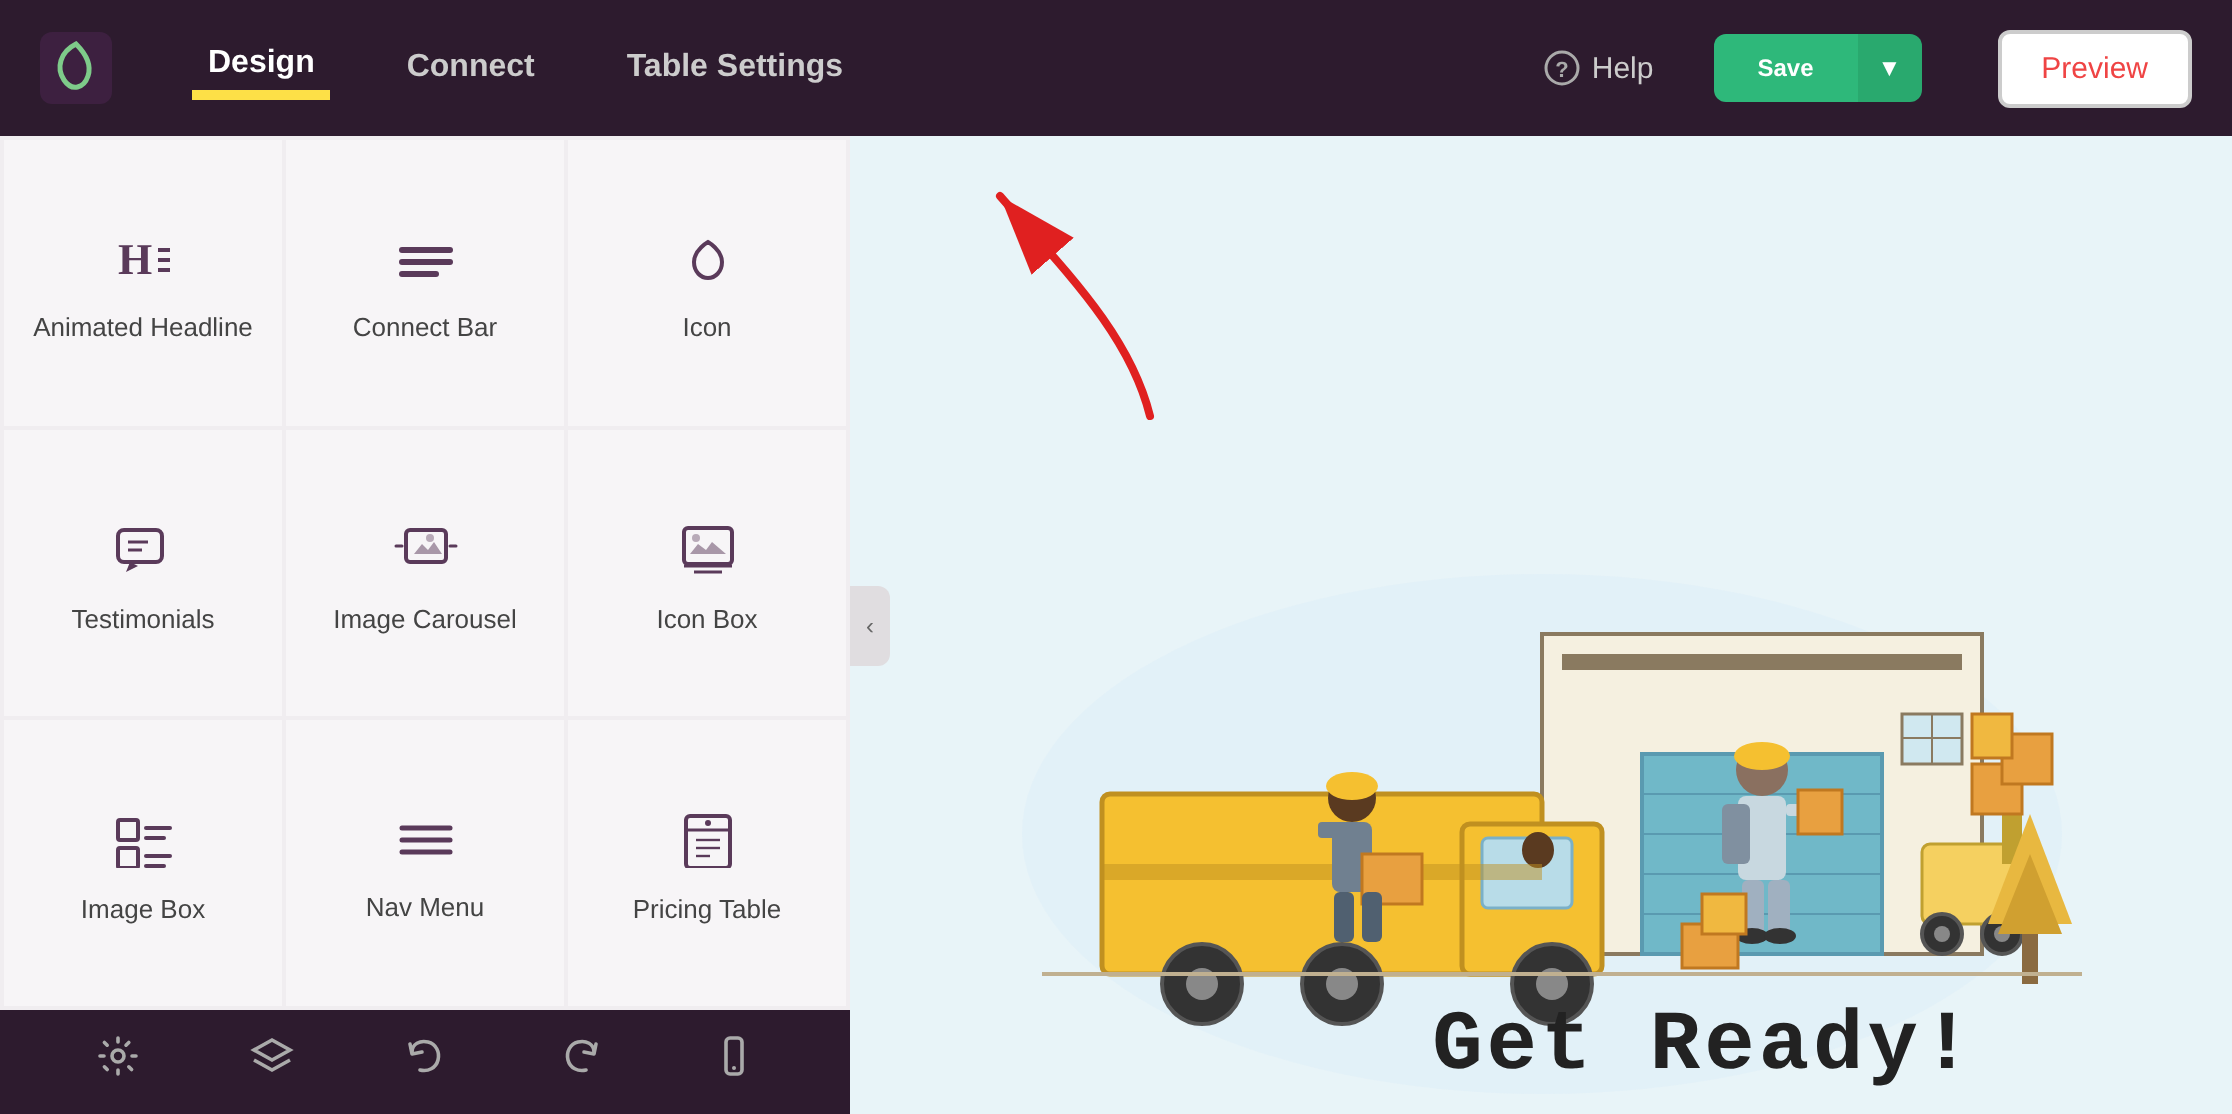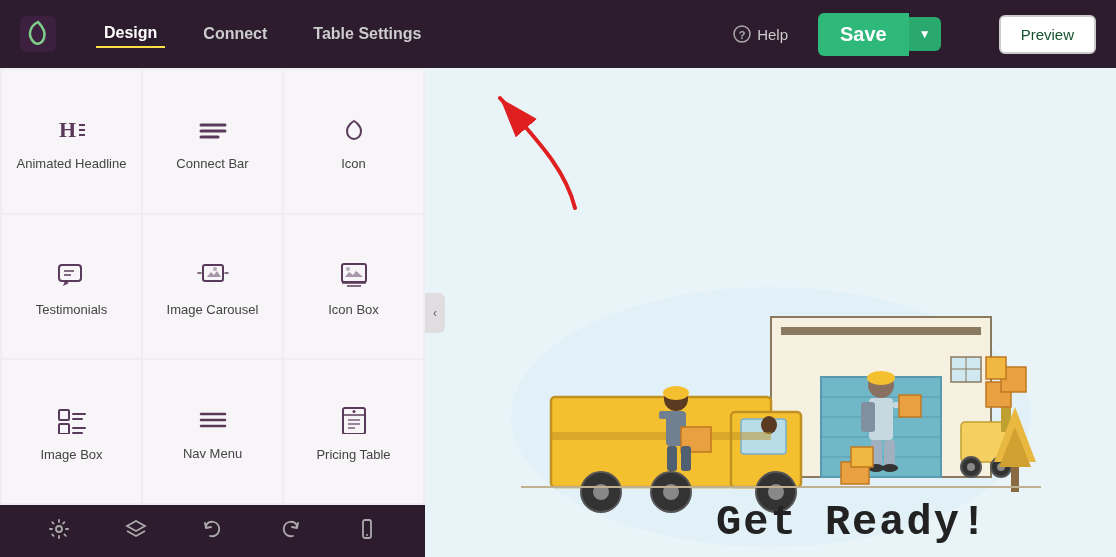--- a/index.html
+++ b/index.html
@@ -25,64 +25,64 @@
       color: #ccc;
       font-size: 16px;
       font-weight: 700;
       cursor: pointer;
       text-decoration: none;
       padding: 4px 8px;
     }
     .nav-link.active {
       color: #fff;
       font-weight: 700;
-      border-bottom: 2px solid #fde047;
+      border-bottom: 5px solid #fde047;
     }
     .nav-spacer { flex: 1; }
     .help-btn {
       display: flex;
       align-items: center;
       gap: 6px;
       color: #ccc;
       font-size: 15px;
       cursor: pointer;
     }
     .save-group {
       display: flex;
       align-items: center;
     }
     .save-btn {
       background: #2eb87a;
       color: #fff;
-      font-size: 20px;
+      font-size: 12px;
       font-weight: 600;
       border: none;
       padding: 10px 22px;
       cursor: pointer;
       border-radius: 6px 0 0 6px;
     }
     .save-dropdown {
       background: #29a96e;
       color: #fff;
       border: none;
       padding: 10px 10px;
       cursor: pointer;
       border-radius: 0 6px 6px 0;
       font-size: 12px;
     }
     .preview-btn {
       background: #fff;
-      color: #14532d;
+      color: #ef4444;
       font-size: 15px;
       font-weight: 500;
       border: 2px solid #ccc;
       padding: 9px 20px;
       cursor: pointer;
       border-radius: 6px;
-      margin-left: 28px;
+      margin-left: 8px;
     }
 
     
     .main-area {
       display: flex;
       flex: 1;
       overflow: hidden;
     }
 
     

